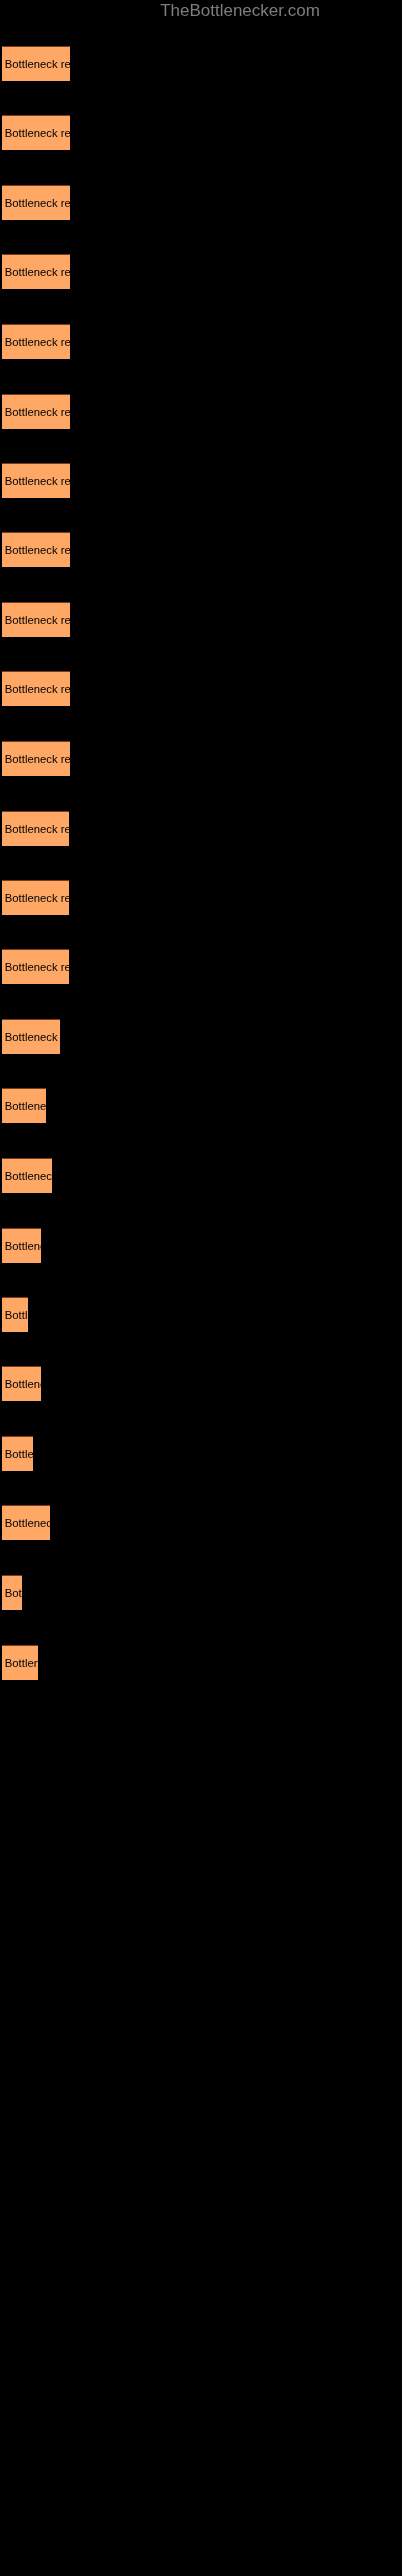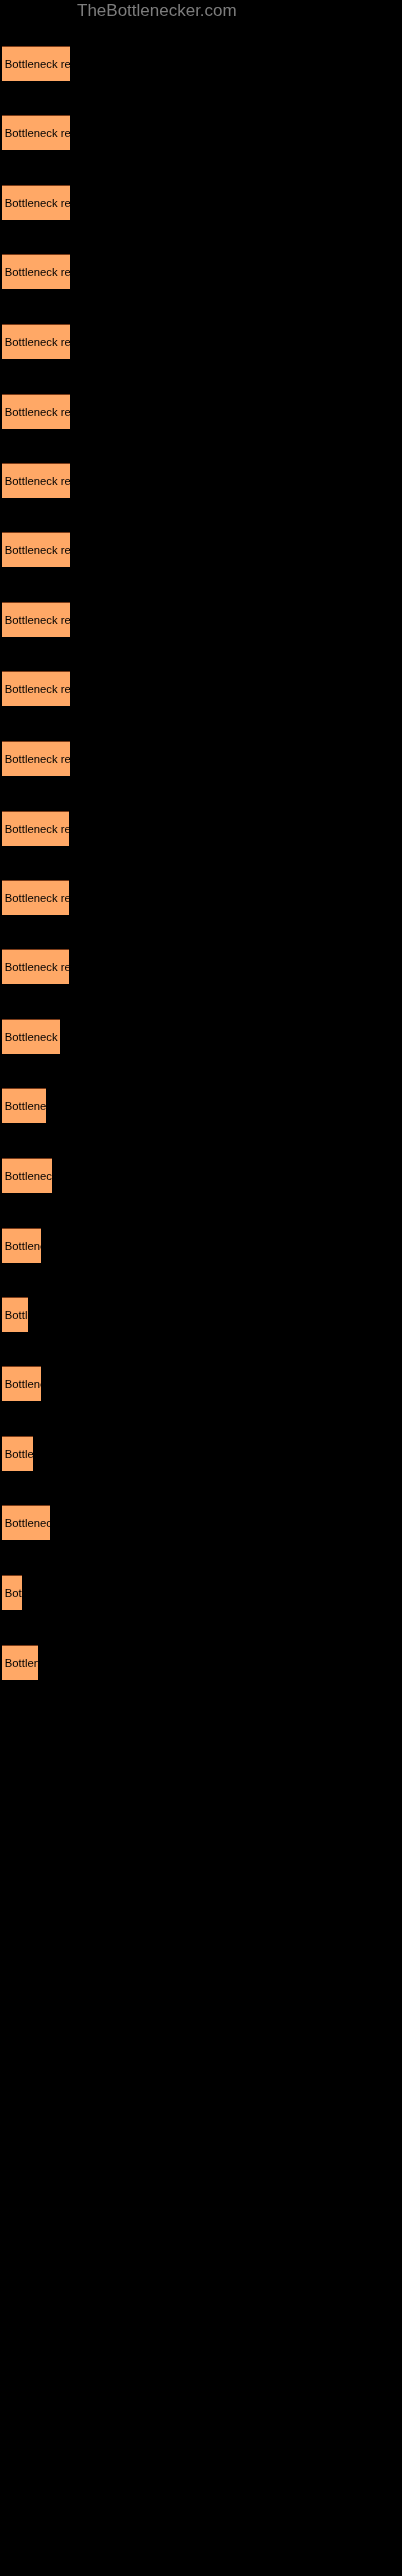--- a/index.html
+++ b/index.html
@@ -13,21 +13,21 @@
     position: relative;
     overflow: hidden;
     font-family: "Liberation Sans", sans-serif;
   }
 
   .site-title {
     position: absolute;
     top: 0px;
     left: 0px;
     width: 403px;
-    text-align: left;
+    text-align: center;
     padding-left: 77px;
     box-sizing: border-box;
     color: #7d7d7d;
     font-size: 17px;
     font-family: "Liberation Sans", sans-serif;
     letter-spacing: 0px;
     line-height: 22.5px;
     white-space: nowrap;
   }
 

